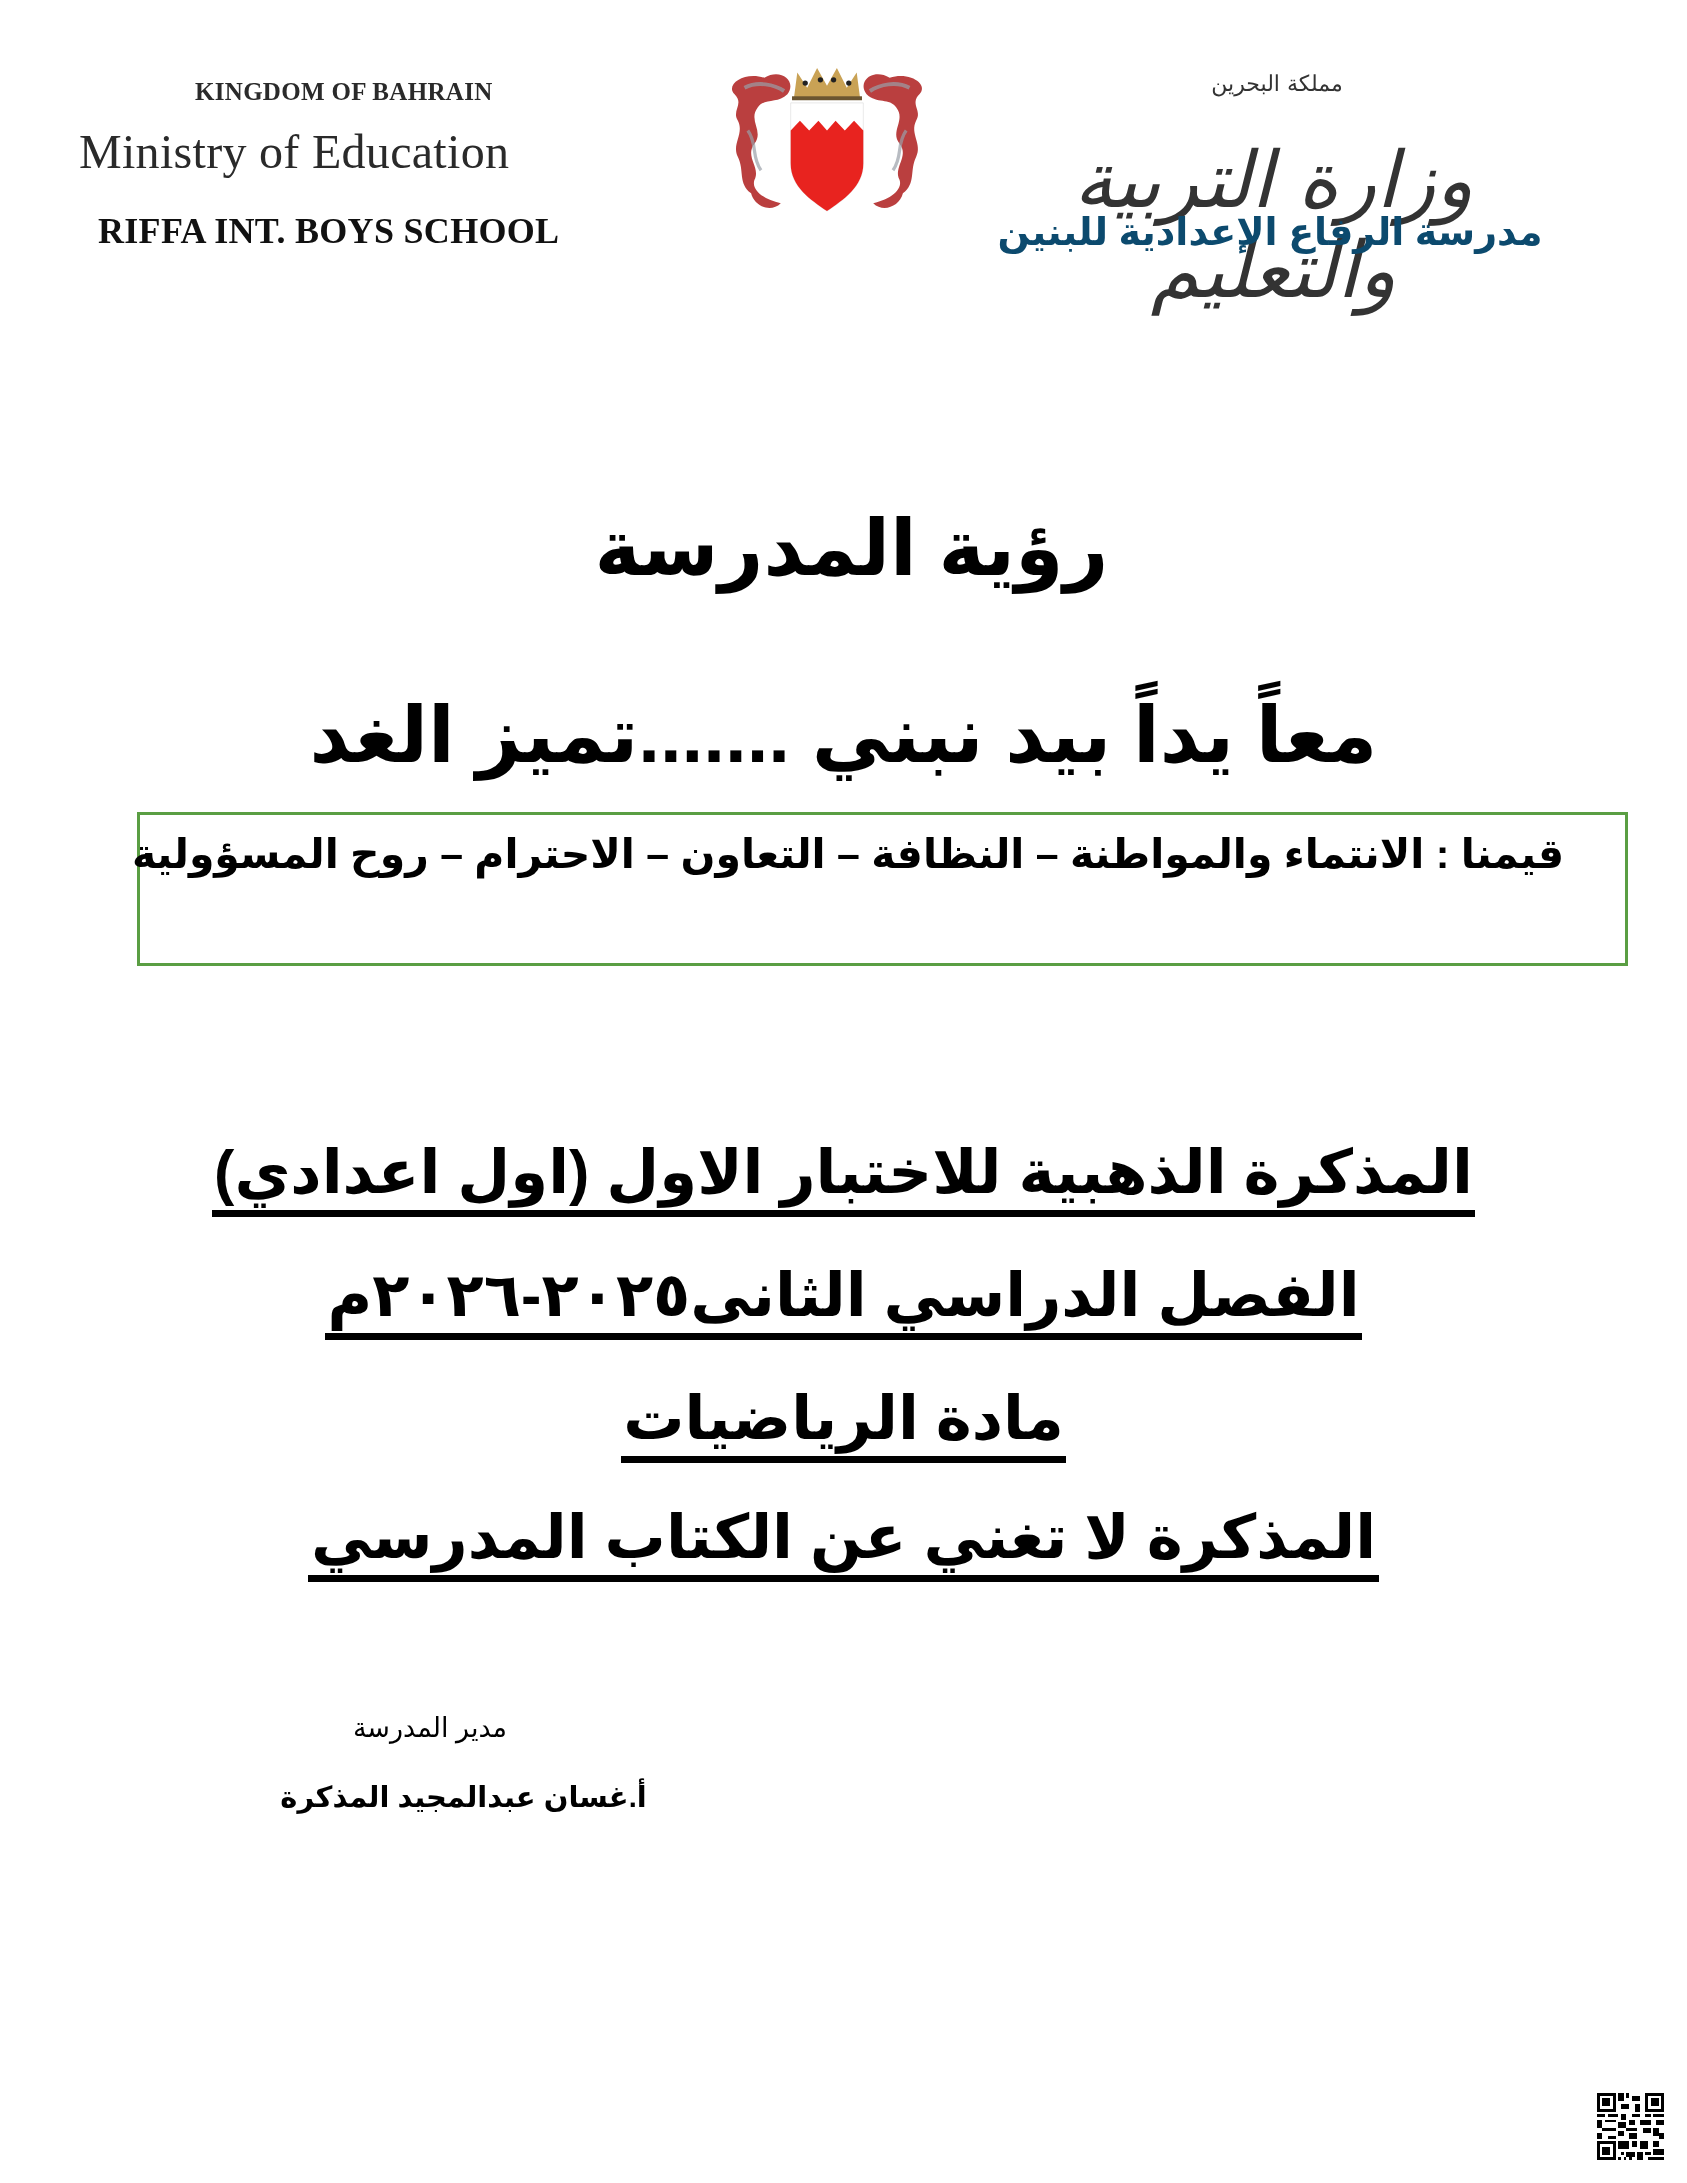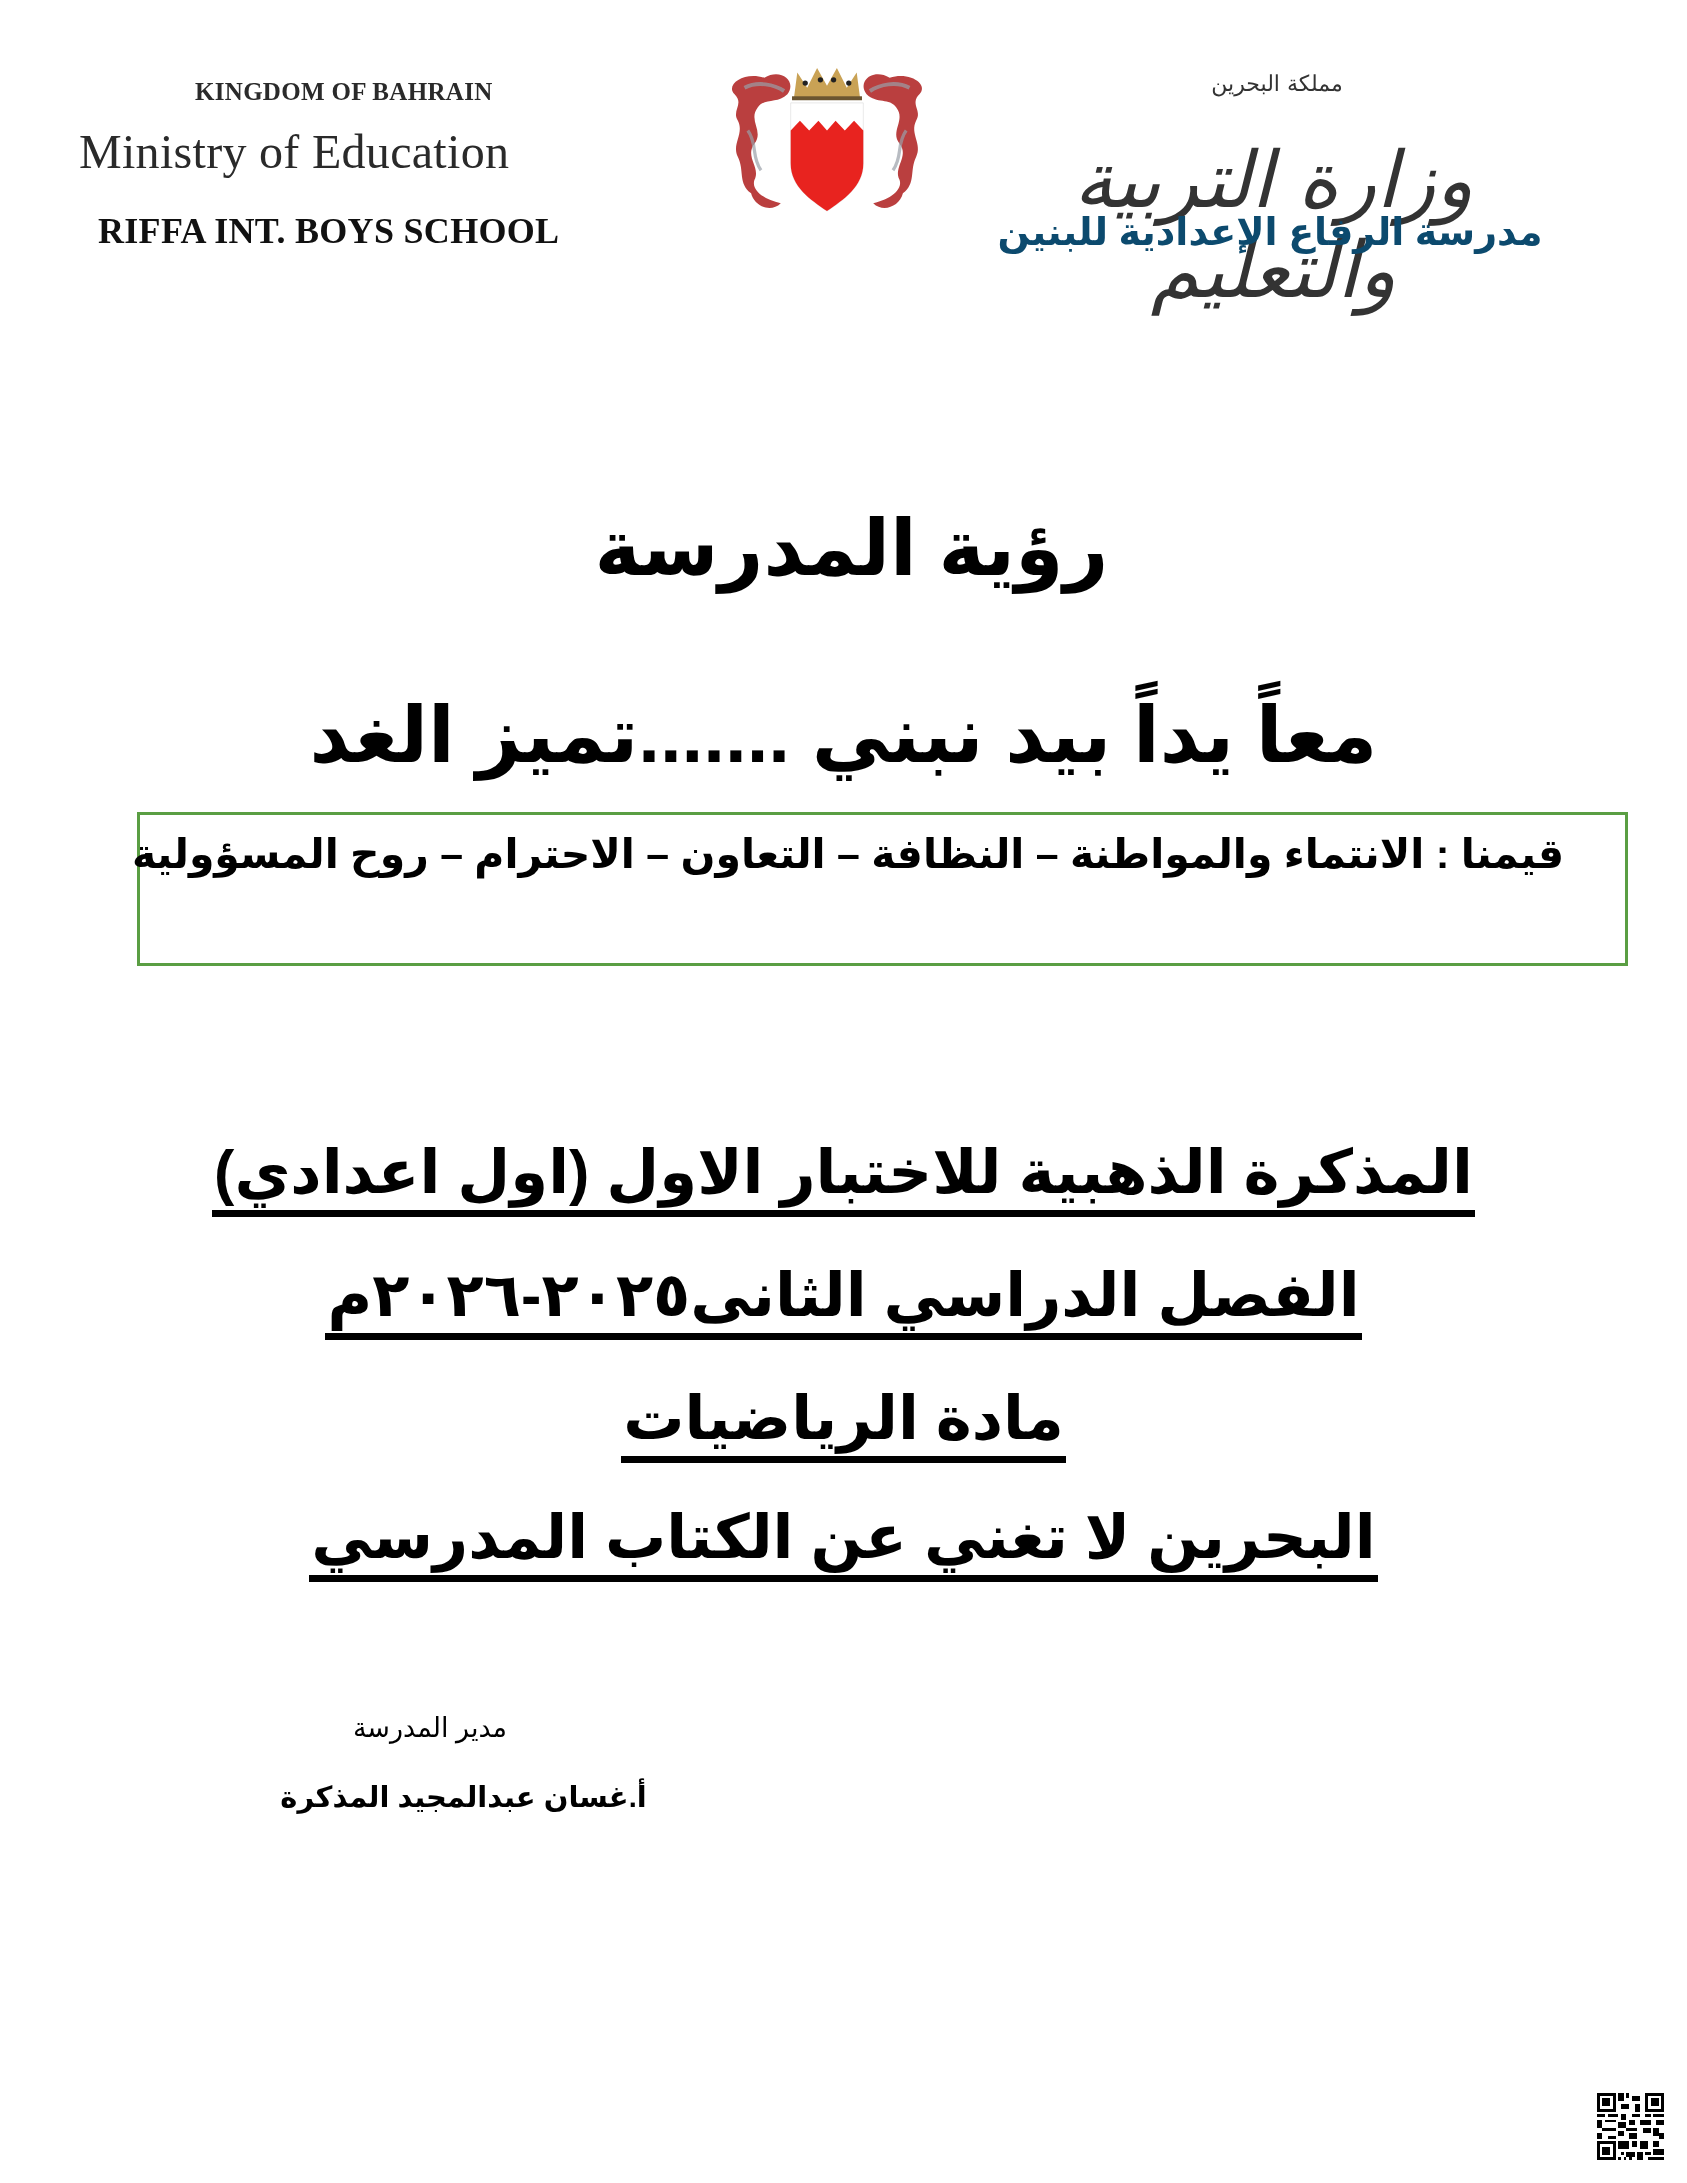--- a/index.html
+++ b/index.html
@@ -88,21 +88,21 @@
 <div class="abs ar-bold title-line" id="title1">
   <span>المذكرة الذهبية للاختبار الاول (اول اعدادي)</span>
 </div>
 <div class="abs ar-bold title-line" id="title2">
   <span>الفصل الدراسي الثانى٢٠٢٥-٢٠٢٦م</span>
 </div>
 <div class="abs ar-bold title-line" id="title3">
   <span>مادة الرياضيات</span>
 </div>
 <div class="abs ar-bold title-line" id="title4">
-  <span>البحرين لا تغني عن الكتاب المدرسي</span>
+  <span>المذكرة لا تغني عن الكتاب المدرسي</span>
 </div>
 
 <div class="abs ar-bold" id="sig-role">مدير المدرسة</div>
 <div class="abs ar-bold" id="sig-name">أ.غسان عبدالمجيد المذكرة</div>
 
 <div class="abs" id="qr">
   <svg width="67" height="67" viewBox="0 0 25 25" shape-rendering="crispEdges">
     <rect width="25" height="25" fill="#fff"></rect>
 
     <rect x="0" y="0" width="7" height="7" fill="#000"></rect>

